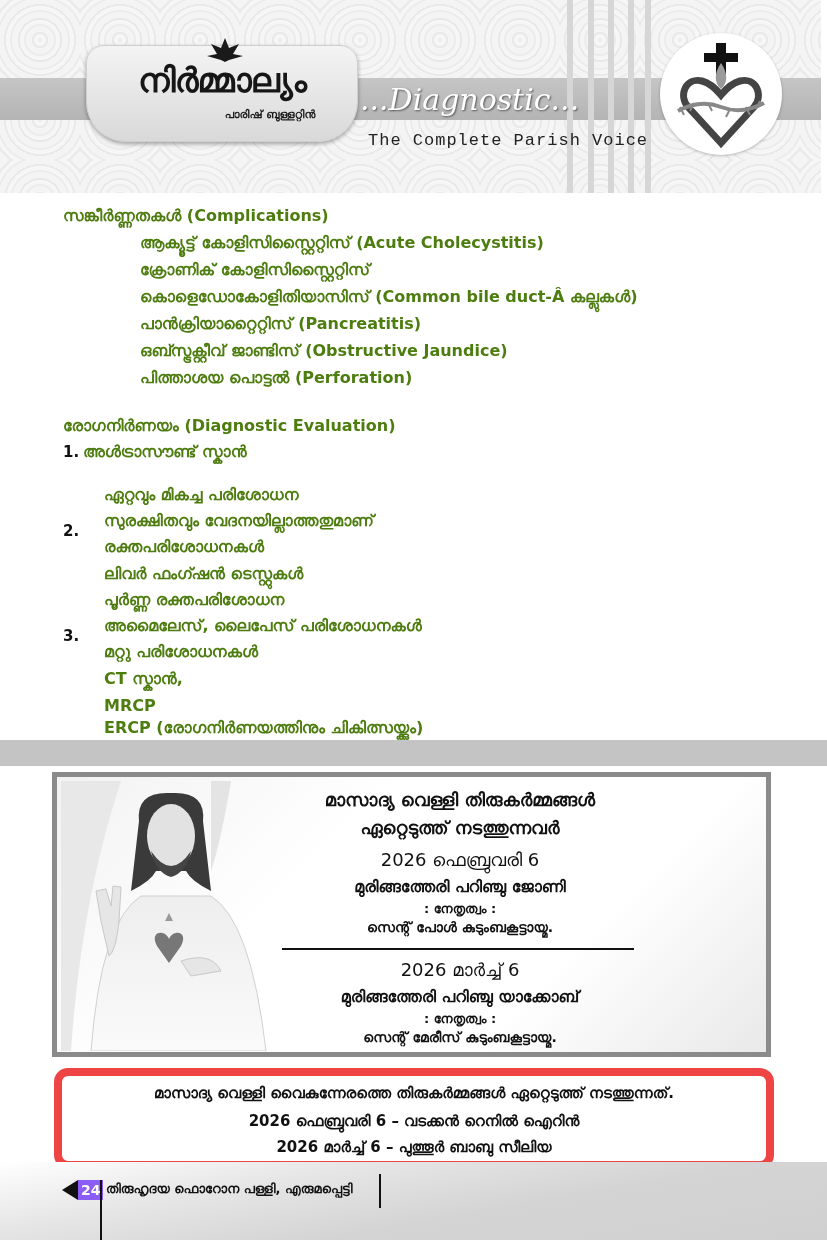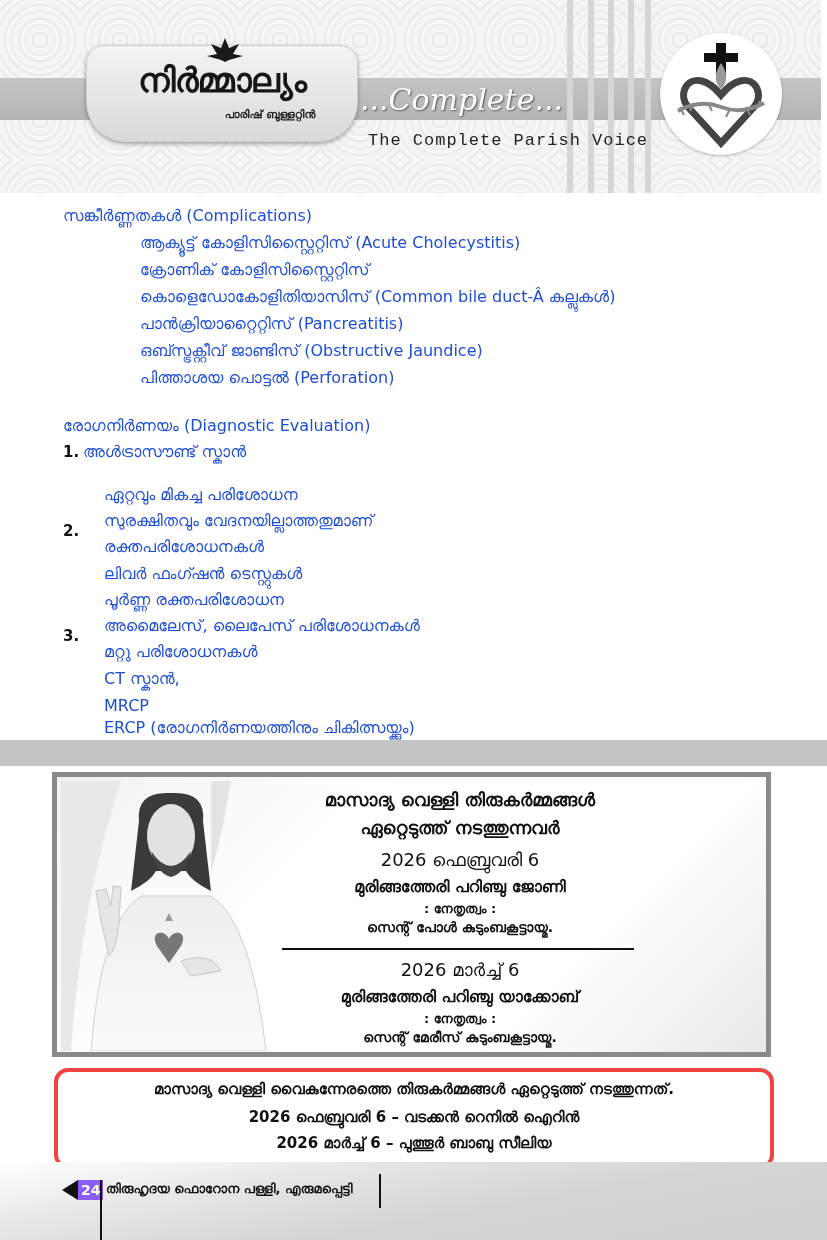--- a/index.html
+++ b/index.html
@@ -49,21 +49,21 @@
     font-size: 17px; color: #222; letter-spacing: 1px;
   }
   .emblem {
     position: absolute; left: 660px; top: 33px; width: 122px; height: 122px; border-radius: 50%;
     background: #ffffff; box-shadow: 0 1px 3px rgba(0,0,0,0.25);
   }
   .emblem svg { position: absolute; left: 0; top: 0; }
 
   
   .content { position: absolute; left: 0; top: 0; width: 827px; }
-  .line { position: absolute; white-space: nowrap; font-weight: normal; font-size: 16px; color: #1d4ed8; }
+  .line { position: absolute; white-space: nowrap; font-weight: bold; font-size: 16px; color: #4d7c0f; }
   .line.indent1 { left: 140px; }
   .line.indent0 { left: 63px; }
   .line.indent2 { left: 104px; margin-top: 16px; }
   .num { position: absolute; left: 63px; font-weight: bold; font-size: 15px; }
 
   .divider-band {
     position: absolute; left: 0; top: 740px; width: 827px; height: 26px; background: #c4c4c4;
   }
 
   
@@ -78,21 +78,21 @@
   }
   .event-text {
     position: absolute; left: 228px; width: 350px; text-align: center; white-space: nowrap;
     font-weight: bold; color: #111;
   }
   .event-rule { position: absolute; left: 225px; top: 171px; width: 352px; height: 2px; background: #111; }
 
   
   .evening-box {
     position: absolute; left: 54px; top: 1068px; width: 720px; height: 101px;
-    border: 4px solid #ef4444; border-radius: 14px; box-sizing: border-box; background: #fff;
+    border: 8px solid #ef4444; border-radius: 14px; box-sizing: border-box; background: #fff;
   }
   .evening-line {
     position: absolute; left: 0; width: 100%; text-align: center; white-space: nowrap;
     font-weight: bold; font-size: 15px; color: #111;
   }
 
   
   .footer-bg {
     position: absolute; left: 0; top: 1162px; width: 827px; height: 78px;
     background: linear-gradient(170deg, #ffffff 0%, #e6e6e6 30%, #d4d4d4 60%, #d0d0d0 100%);
@@ -123,21 +123,21 @@
   <div class="stripe" style="left:645px"></div>
 
   <div class="logo-plaque">
     <svg width="40" height="24" viewBox="0 0 40 24" style="position:absolute;left:118px;top:-8px">
       <path d="M20 0 L24 10 L34 6 L28 16 L38 18 L24 22 L20 24 L16 22 L2 18 L12 16 L6 6 L16 10 Z" fill="#1a1a1a"></path>
     </svg>
     <div class="logo-title">നിർമ്മാല്യം</div>
     <div class="logo-sub">പാരിഷ് ബുള്ളറ്റിൻ</div>
   </div>
 
-  <div class="nirmalyam-script">...Complete...</div>
+  <div class="nirmalyam-script">...Diagnostic...</div>
   <div class="tagline">The Complete Parish Voice</div>
 
   <div class="emblem">
     <svg width="122" height="122" viewBox="0 0 122 122">
       <rect x="56" y="10" width="10" height="34" fill="#111"></rect>
       <rect x="44" y="20" width="34" height="9" fill="#111"></rect>
       <path d="M61 30 C54 40 54 50 61 56 C68 50 68 40 61 30 Z" fill="#9a9a9a"></path>
       <path d="M61 110 L28 74 C18 62 26 44 42 48 C50 50 56 56 61 62 C66 56 72 50 80 48 C96 44 104 62 94 74 Z" fill="none" stroke="#444" stroke-width="7"></path>
       <path d="M18 78 Q40 66 61 74 Q82 82 104 70" fill="none" stroke="#888" stroke-width="4"></path>
       <path d="M20 74 L24 82 M34 70 L30 78 M48 70 L52 78 M70 76 L66 84 M86 74 L90 82 M100 68 L96 76" stroke="#888" stroke-width="2"></path>

